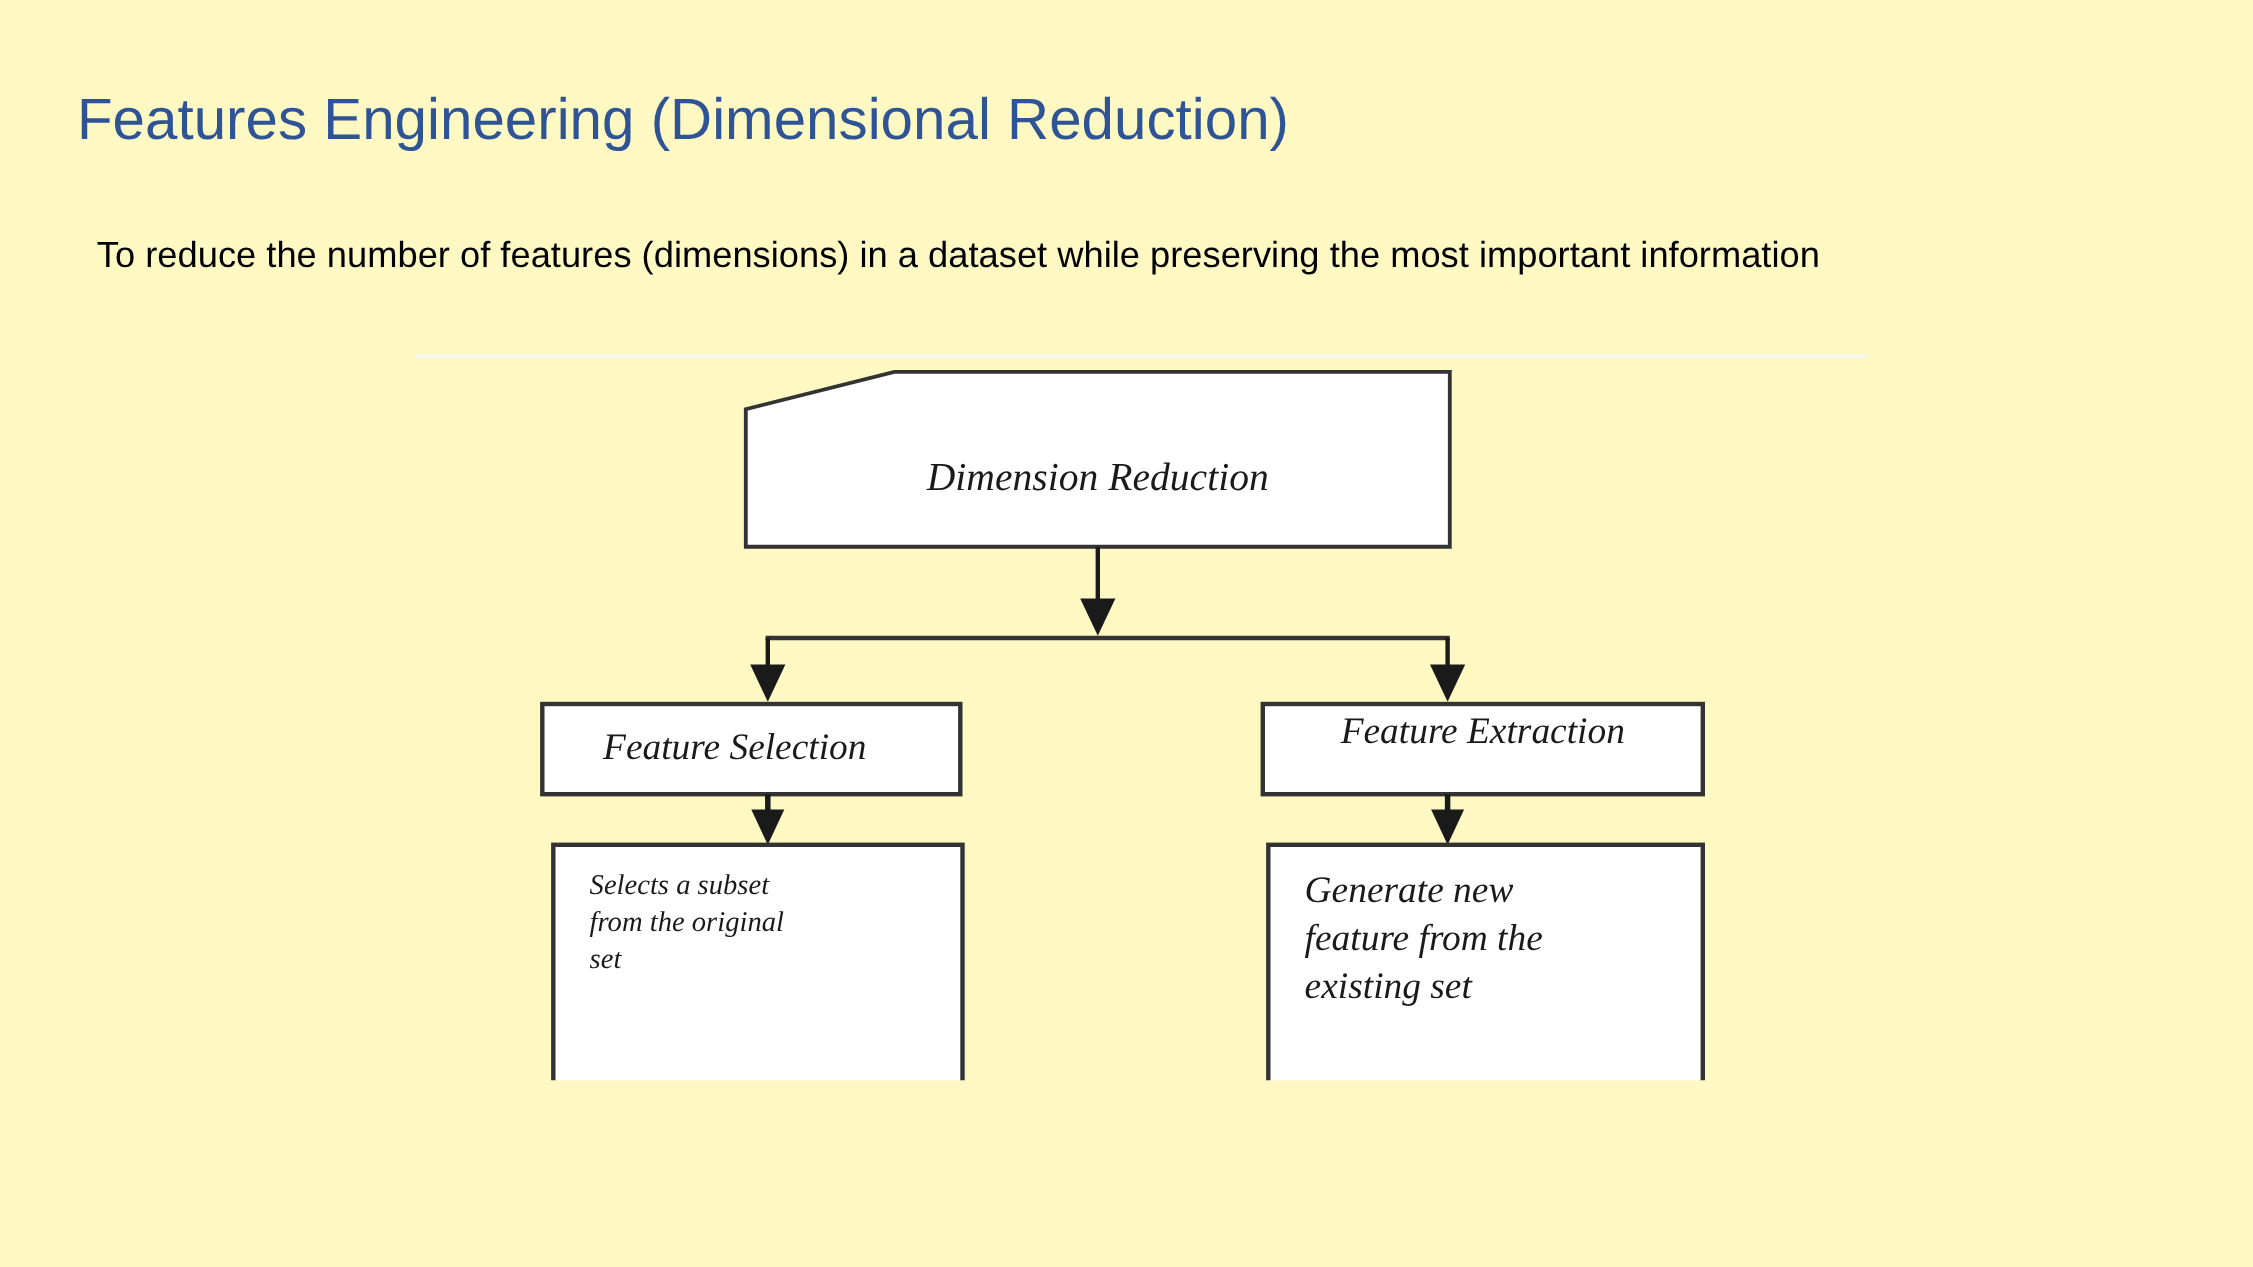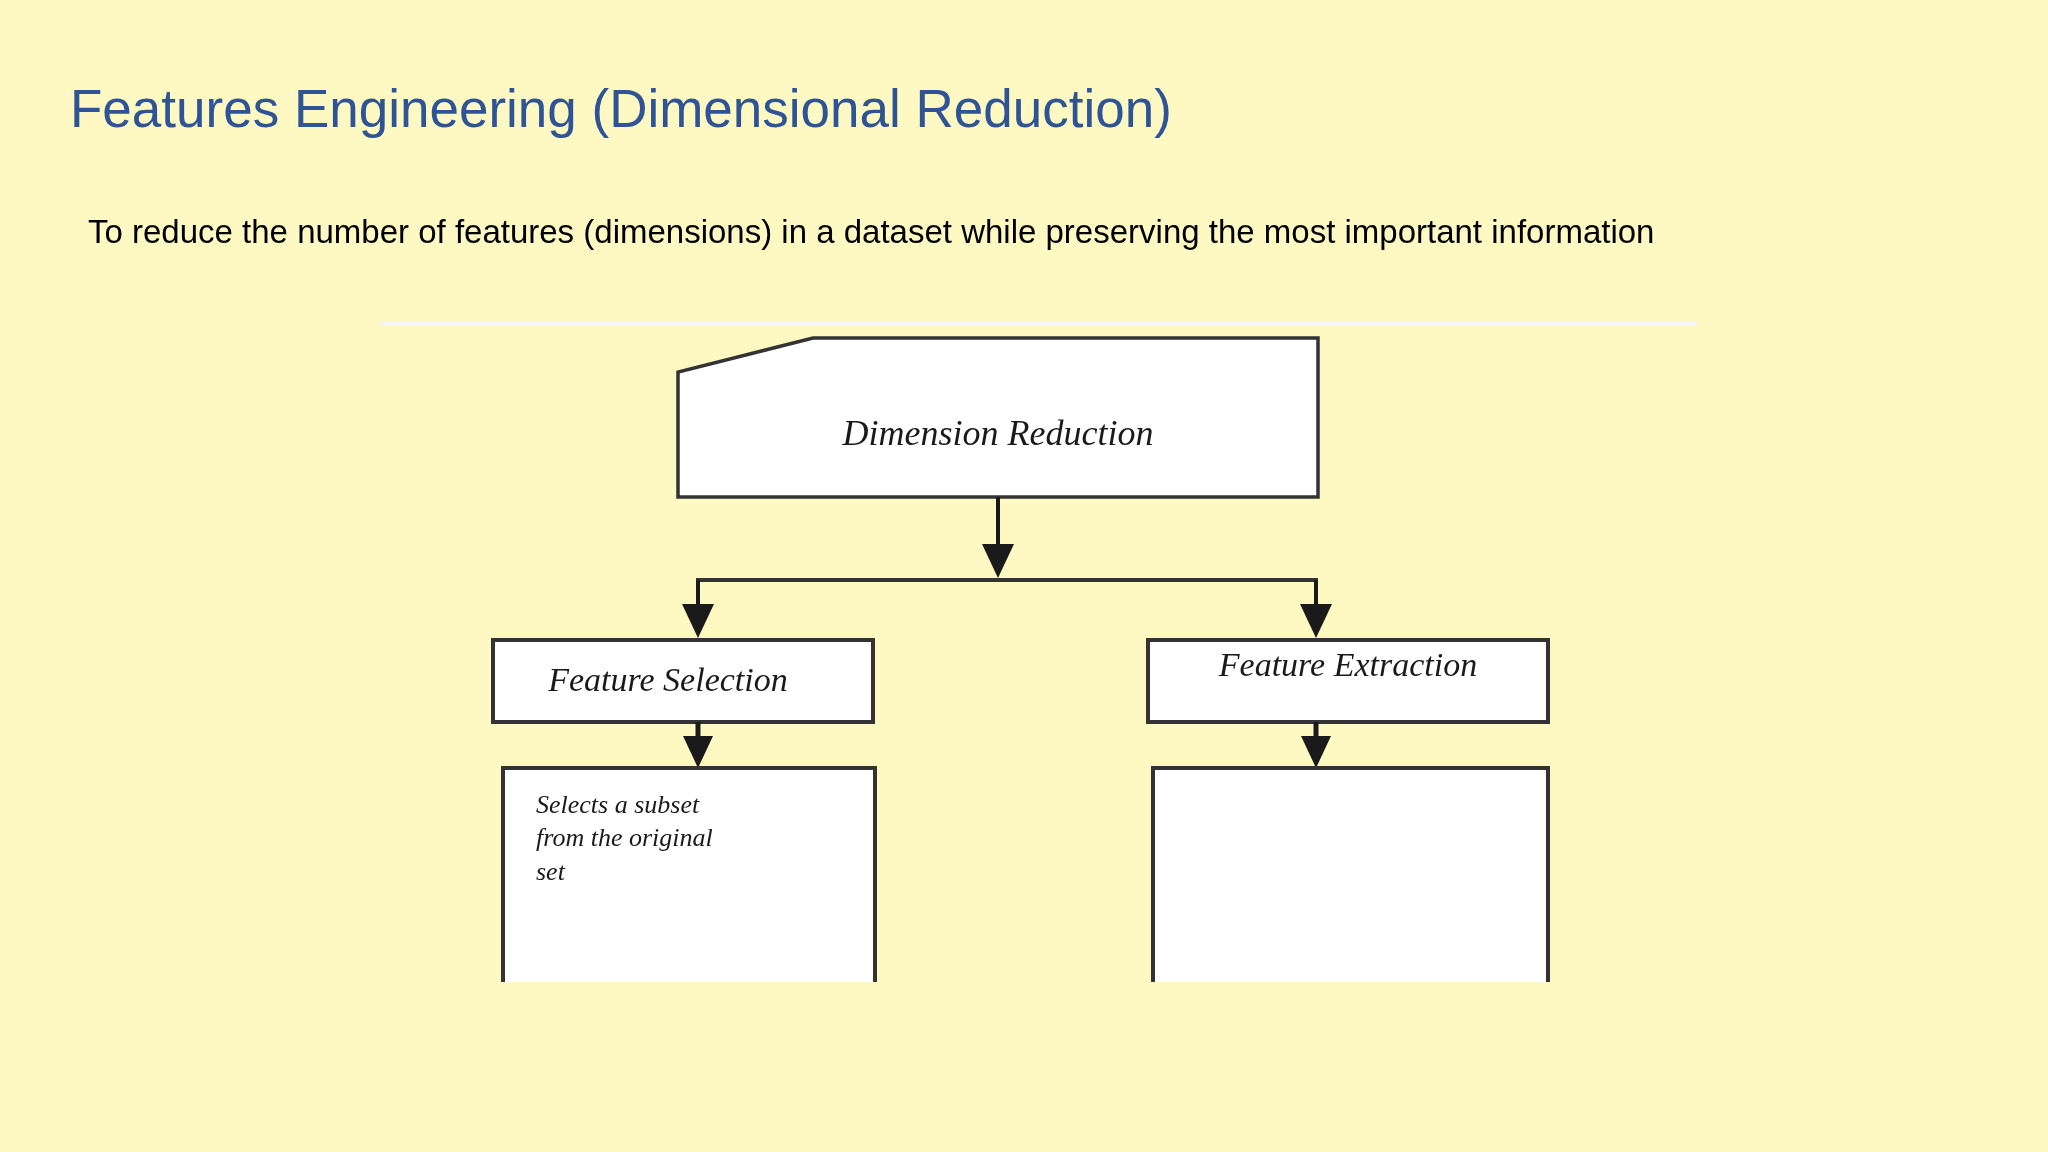--- a/index.html
+++ b/index.html
@@ -136,15 +136,18 @@
     <div class="fig-text" style="left:305px; top:93px; width:630px; text-align:center;">Dimension Reduction</div>
 
     <div class="fig-text" style="left:100px; top:341px; width:380px; text-align:center; font-size:34px;">Feature Selection</div>
 
     <div class="fig-text" style="left:770px; top:326px; width:400px; text-align:center; font-size:34px;">Feature Extraction</div>
 
     <div class="fig-text multi" style="left:158px; top:466px; width:330px; text-align:left; font-size:26px;">Selects a subset
 from the original
 set</div>
 
+    <div class="fig-text multi" style="left:808px; top:466px; width:350px; text-align:left; font-size:34px;">Generate new
+feature from the
+existing set</div>
 
   </div>
 </div>
 
 </body></html>

